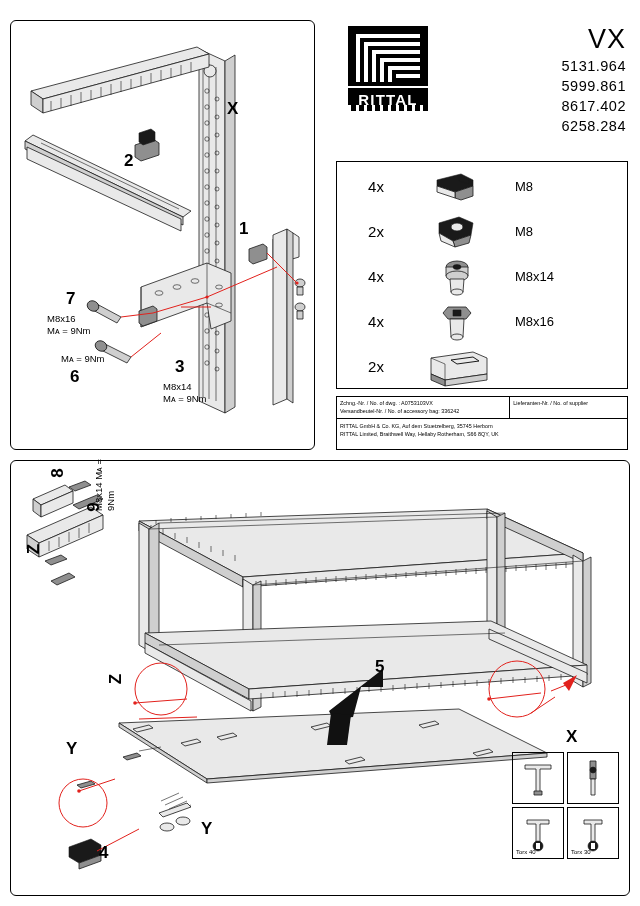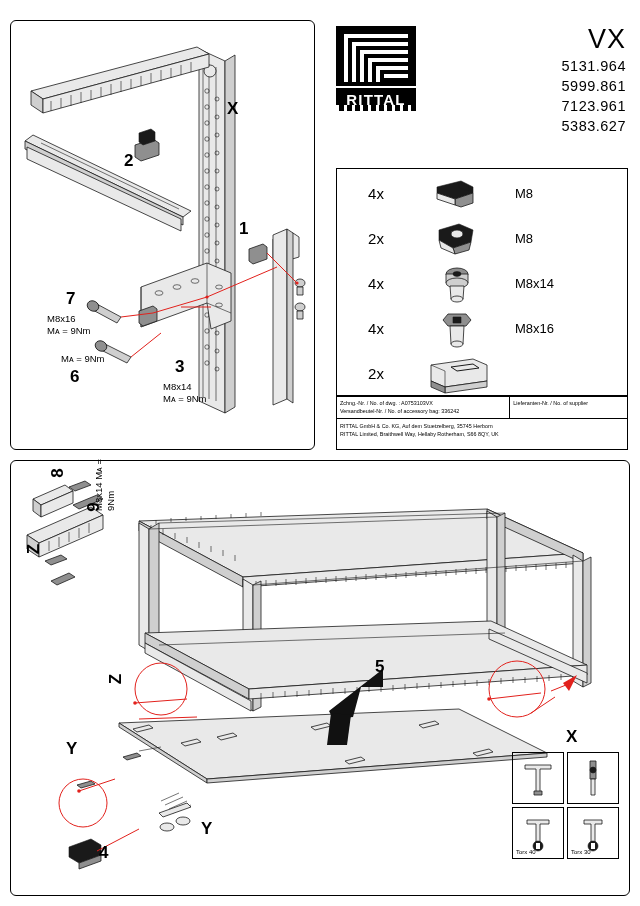--- a/index.html
+++ b/index.html
@@ -9,35 +9,35 @@
   
   .frame{position:absolute;border:1.5px solid #000;box-sizing:border-box;}
   .rnd{border-radius:6px;}
 
   
   #panel-explode{left:10px;top:20px;width:305px;height:430px;}
   #panel-parts{left:327px;top:20px;width:303px;height:430px;border:none;}
   #panel-assembly{left:10px;top:460px;width:620px;height:436px;}
 
   
-  #logo-box{position:absolute;left:336px;top:26px;width:68px;height:85px;}
+  #logo-box{position:absolute;left:348px;top:26px;width:68px;height:85px;}
   .logo-bars{position:absolute;left:0;top:0;width:80px;height:60px;background:#000;overflow:hidden;}
   .logo-bars i{position:absolute;background:#fff;display:block;}
   .logo-word{position:absolute;left:0;top:62px;width:80px;height:23px;background:#000;color:#fff;
     font-weight:bold;font-size:15px;letter-spacing:1.2px;text-align:center;line-height:23px;}
   .logo-word::after{content:"";position:absolute;left:0;bottom:0;width:80px;height:6px;
     background:repeating-linear-gradient(90deg,#fff 0 3px,#000 3px 8px);}
 
   
   #title-vx{position:absolute;right:14px;top:24px;font-size:27px;letter-spacing:1px;text-align:right;}
   .part-no{position:absolute;right:14px;font-size:14.5px;text-align:right;letter-spacing:.5px;}
   #pn0{top:58px}#pn1{top:78px}#pn2{top:98px}#pn3{top:118px}
 
   
-  #parts-box{position:absolute;left:336px;top:168px;width:292px;height:228px;border:1.5px solid #000;box-sizing:border-box;}
+  #parts-box{position:absolute;left:336px;top:161px;width:292px;height:228px;border:1.5px solid #000;box-sizing:border-box;}
   .prow{position:absolute;left:0;width:292px;height:45px;display:flex;align-items:center;}
   .prow .qty{width:78px;text-align:center;font-size:15px;}
   .prow .pic{width:86px;height:45px;position:relative;}
   .prow .lbl{flex:1;font-size:13px;padding-left:14px;}
 
   
   #spec-box{position:absolute;left:336px;top:396px;width:292px;height:54px;border:1.5px solid #000;box-sizing:border-box;font-size:5.4px;line-height:1.5;}
   #spec-box .r1{display:flex;border-bottom:1px solid #000;height:21px;}
   #spec-box .r1 .c{padding:2px 3px;}
   #spec-box .r1 .c.left{width:60%;border-right:1px solid #000;}
@@ -234,22 +234,22 @@
         <i style="left:24px;top:24px;width:4px;height:32px"></i>
         <i style="left:32px;top:32px;width:4px;height:24px"></i>
         <i style="left:40px;top:40px;width:4px;height:16px"></i>
       </div>
       <div class="logo-word">RITTAL</div>
     </div>
 
     <div id="title-vx">VX</div>
     <div class="part-no" id="pn0">5131.964</div>
     <div class="part-no" id="pn1">5999.861</div>
-    <div class="part-no" id="pn2">7123.961</div>
-    <div class="part-no" id="pn3">5383.627</div>
+    <div class="part-no" id="pn2">8617.402</div>
+    <div class="part-no" id="pn3">6258.284</div>
   </div>
 
   <div id="parts-box">
     <div class="prow" style="top:2px">
       <div class="qty">4x</div>
       <div class="pic">
         <svg width="86" height="45" viewBox="0 0 86 45">
           <path class="fk" d="M22 16 L46 10 L58 16 L58 22 L40 28 L22 22 Z"></path>
           <path class="fd" d="M40 28 L58 22 L58 32 L46 36 L40 34 Z"></path>
           <path class="fl" d="M22 22 L40 28 L40 34 L22 28 Z"></path>

